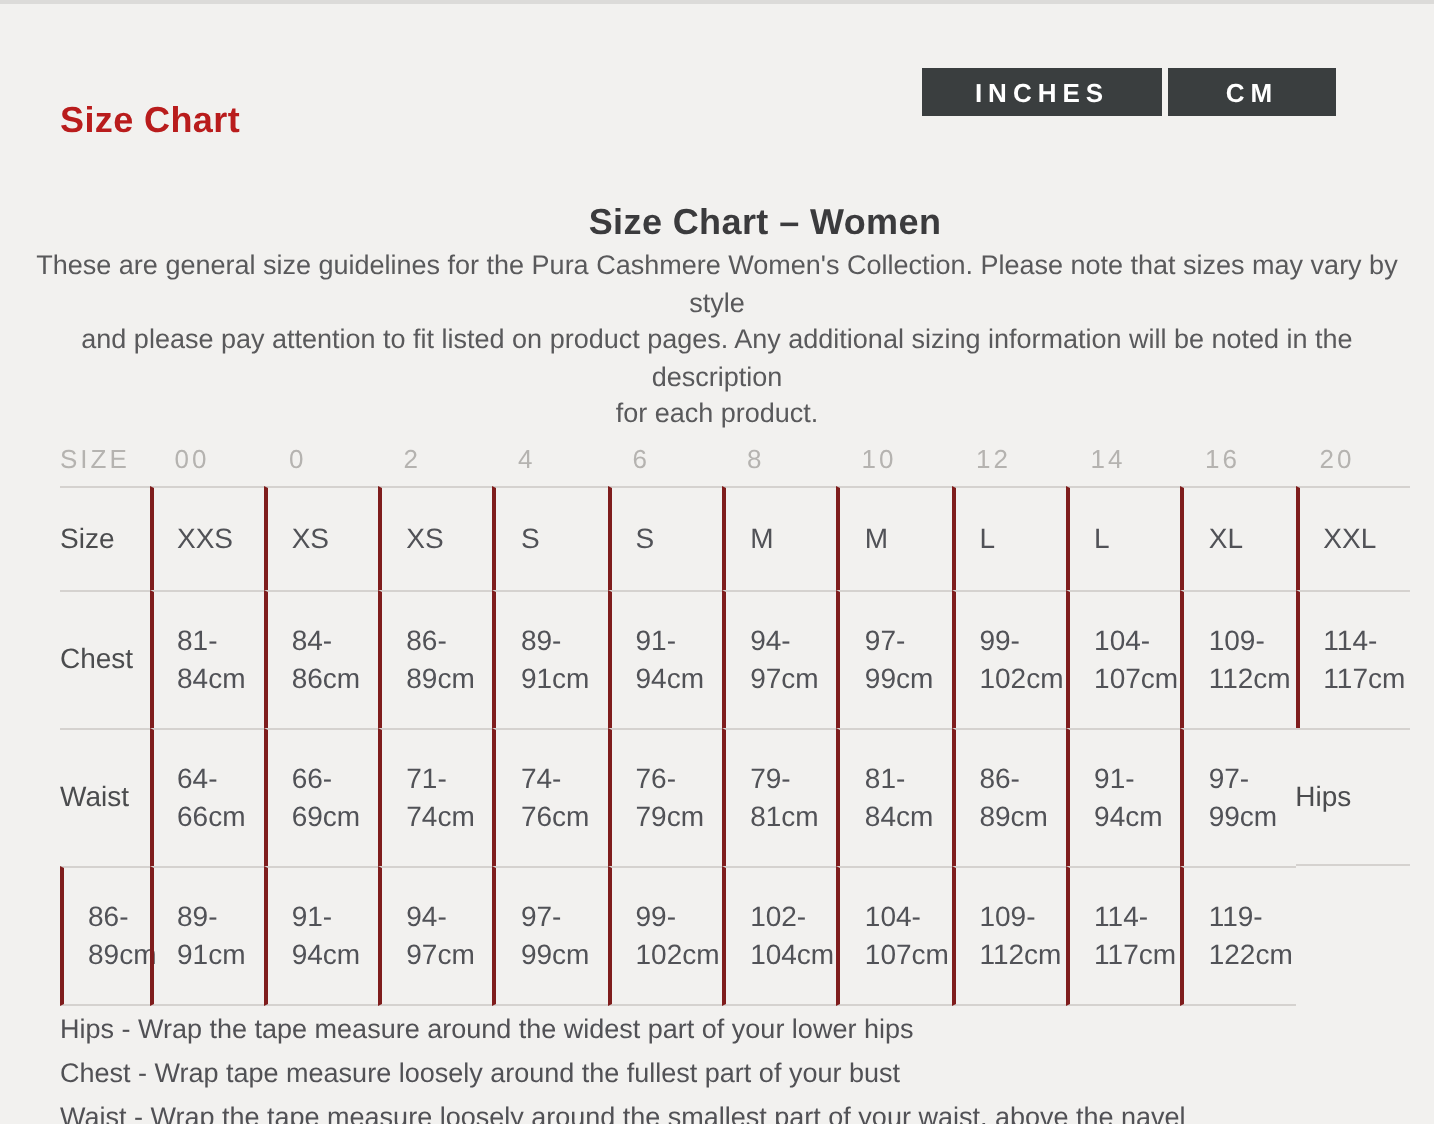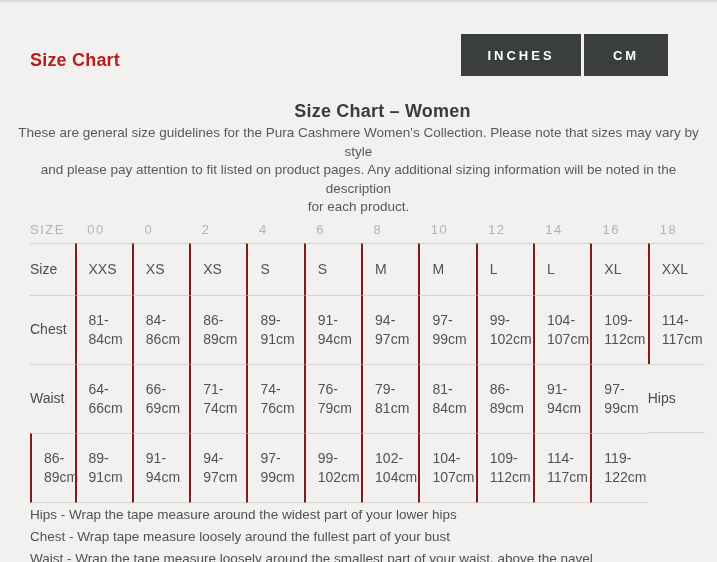--- a/index.html
+++ b/index.html
@@ -20,21 +20,21 @@
     position: absolute; left: 30px; top: 48px;
     font-size: 18px; font-weight: bold; color: #b91c1c;
     letter-spacing: 0.2px;
   }
   .unit-toggle {
     position: absolute; right: 49px; top: 32px;
     display: flex; gap: 3px;
   }
   .unit-btn {
     background: #3a3e3f; color: #ffffff;
-    border: none; height: 42px;
+    border: none; height: 24px;
     font-family: "Liberation Sans", sans-serif;
     font-size: 13px; font-weight: 600;
     letter-spacing: 3px; text-transform: uppercase;
     cursor: pointer; display: flex; align-items: center; justify-content: center;
     padding: 0;
   }
   .unit-btn.inches { width: 120px; }
   .unit-btn.cm { width: 84px; }
 
   
@@ -107,21 +107,21 @@
       <div class="scale-cell">00</div>
       <div class="scale-cell">0</div>
       <div class="scale-cell">2</div>
       <div class="scale-cell">4</div>
       <div class="scale-cell">6</div>
       <div class="scale-cell">8</div>
       <div class="scale-cell">10</div>
       <div class="scale-cell">12</div>
       <div class="scale-cell">14</div>
       <div class="scale-cell">16</div>
-      <div class="scale-cell">18</div>
+      <div class="scale-cell">20</div>
     </div>
 
   <div class="size-table" id="sizeTable">
       <div class="cell label-cell">Size</div>
       <div class="cell value-cell">XXS</div>
       <div class="cell value-cell">XS</div>
       <div class="cell value-cell">XS</div>
       <div class="cell value-cell">S</div>
       <div class="cell value-cell">S</div>
       <div class="cell value-cell">M</div>

